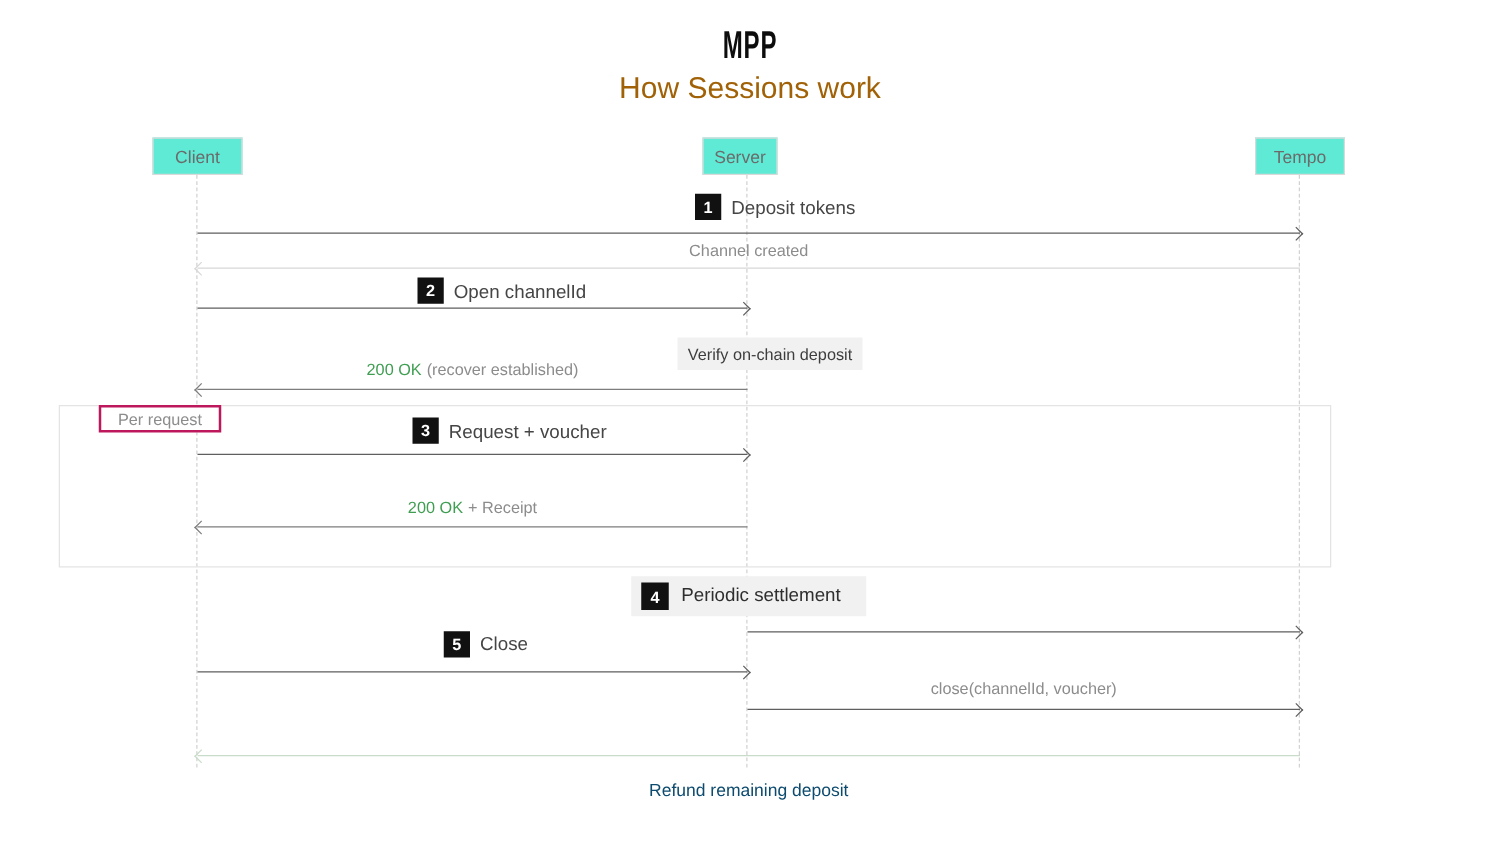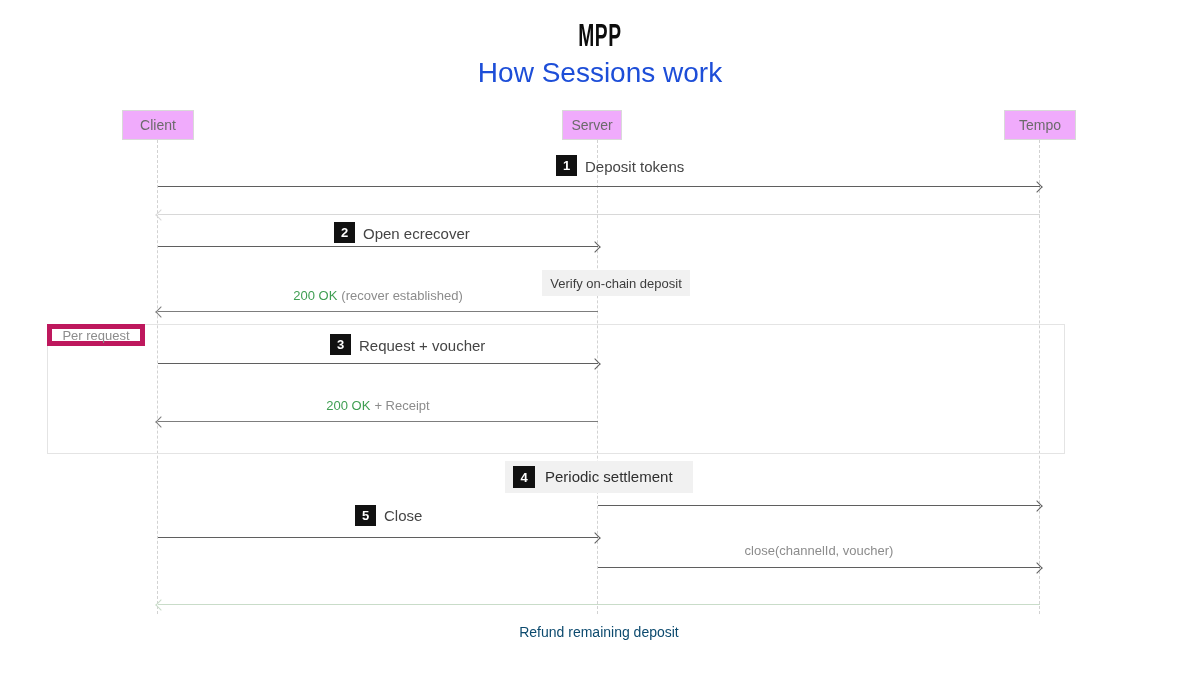--- a/index.html
+++ b/index.html
@@ -3,24 +3,24 @@
 <meta charset="utf-8">
 <style>
   html,body{margin:0;padding:0;background:#fff;}
   body{font-family:"Liberation Sans","DejaVu Sans",sans-serif;}
   .stage{position:relative;width:1200px;height:675px;background:#fff;overflow:hidden;}
 
   .logo{position:absolute;top:18px;left:0;width:100%;text-align:center;
         font-size:31px;font-weight:bold;color:#0d0d0d;letter-spacing:1px;
         transform:scaleX(0.62);transform-origin:center;}
   .title{position:absolute;top:57px;left:0;width:100%;text-align:center;
-         font-size:28px;color:#1d4ed8;}
+         font-size:24px;color:#a16207;}
 
   .actor{position:absolute;top:110px;height:30px;box-sizing:border-box;
-         border:1px solid #d9d9d9;background:#f0abfc;color:#6b6b6b;font-size:14px;
+         border:1px solid #d9d9d9;background:#5eead4;color:#6b6b6b;font-size:14px;
          display:flex;align-items:center;justify-content:center;}
 
   .lifeline{position:absolute;top:140px;height:474px;width:0;
             border-left:1px dashed #d2d2d2;}
 
   .badge{position:absolute;width:21px;height:21px;background:var(--badge,#111);color:#fff;
          font-size:13px;font-weight:bold;display:flex;align-items:center;justify-content:center;}
   .steplabel{position:absolute;font-size:15px;color:#454545;white-space:nowrap;}
 
   .msglabel{position:absolute;text-align:center;font-size:13px;color:#8c8c8c;white-space:nowrap;}
@@ -34,22 +34,22 @@
         border-top:1px solid currentColor;border-left:1px solid currentColor;transform:rotate(-45deg);}
   .c-dark{color:#5f5f5f;}
   .c-mid{color:#7d7d7d;}
   .c-light{color:#d8d8d8;}
   .c-green{color:var(--refund_line,#c9dcc9);}
 
   .selfbox{position:absolute;height:26px;background:#f1f1f1;color:#3d3d3d;font-size:13px;
            display:flex;align-items:center;justify-content:center;white-space:nowrap;}
 
   .frame{position:absolute;border:1px solid #e4e4e4;}
-  .framelabel{position:absolute;box-sizing:border-box;border:5px solid #be185d;background:#fff;
-              color:#8c8c8c;font-size:13px;display:flex;align-items:center;justify-content:center;}
+  .framelabel{position:absolute;box-sizing:border-box;border:2px solid #be185d;background:#fff;
+              color:#8c8c8c;font-size:13px;display:flex;align-items:center;justify-content:center;margin-left:32px;}
 
   .stepbox{position:absolute;background:#f1f1f1;}
   .stepbox .badge{left:8px;top:5px;width:22px;height:22px;}
   .stepbox .steplabel{left:40px;top:7px;color:#2e2e2e;}
 
   .refundlabel{position:absolute;text-align:center;font-size:14px;color:#0c4a6e;}
 </style>
 </head>
 <body>
 
@@ -66,24 +66,25 @@
   <div class="lifeline" style="left:597px;"></div>
   <div class="lifeline" style="left:1039px;"></div>
 
   <div class="frame" style="left:47px;top:324px;width:1016px;height:128px;"></div>
   <div class="framelabel" style="left:47px;top:324px;width:98px;height:22px;">Per request</div>
 
   <div class="badge" style="left:556px;top:155px;">1</div>
   <div class="steplabel" style="left:585px;top:158px;">Deposit tokens</div>
   <div class="arrow right c-dark" style="left:158px;top:186px;width:882px;"></div>
 
+  <div class="msglabel" style="left:158px;top:193px;width:882px;">Channel created</div>
   <div class="arrow left c-light" style="left:158px;top:214px;width:882px;"></div>
 
   <div class="badge" style="left:334px;top:222px;">2</div>
-  <div class="steplabel" style="left:363px;top:225px;">Open ecrecover</div>
+  <div class="steplabel" style="left:363px;top:225px;">Open channelId</div>
   <div class="arrow right c-dark" style="left:158px;top:246px;width:440px;"></div>
 
   <div class="selfbox" style="left:542px;top:270px;width:148px;text-align:center;">Verify on-chain deposit</div>
 
   <div class="msglabel" style="left:158px;top:288px;width:440px;">
     <span class="ok">200 OK</span><span class="rest">(recover established)</span>
   </div>
   <div class="arrow left c-mid" style="left:158px;top:311px;width:440px;"></div>
 
   <div class="badge" style="left:330px;top:334px;">3</div>

